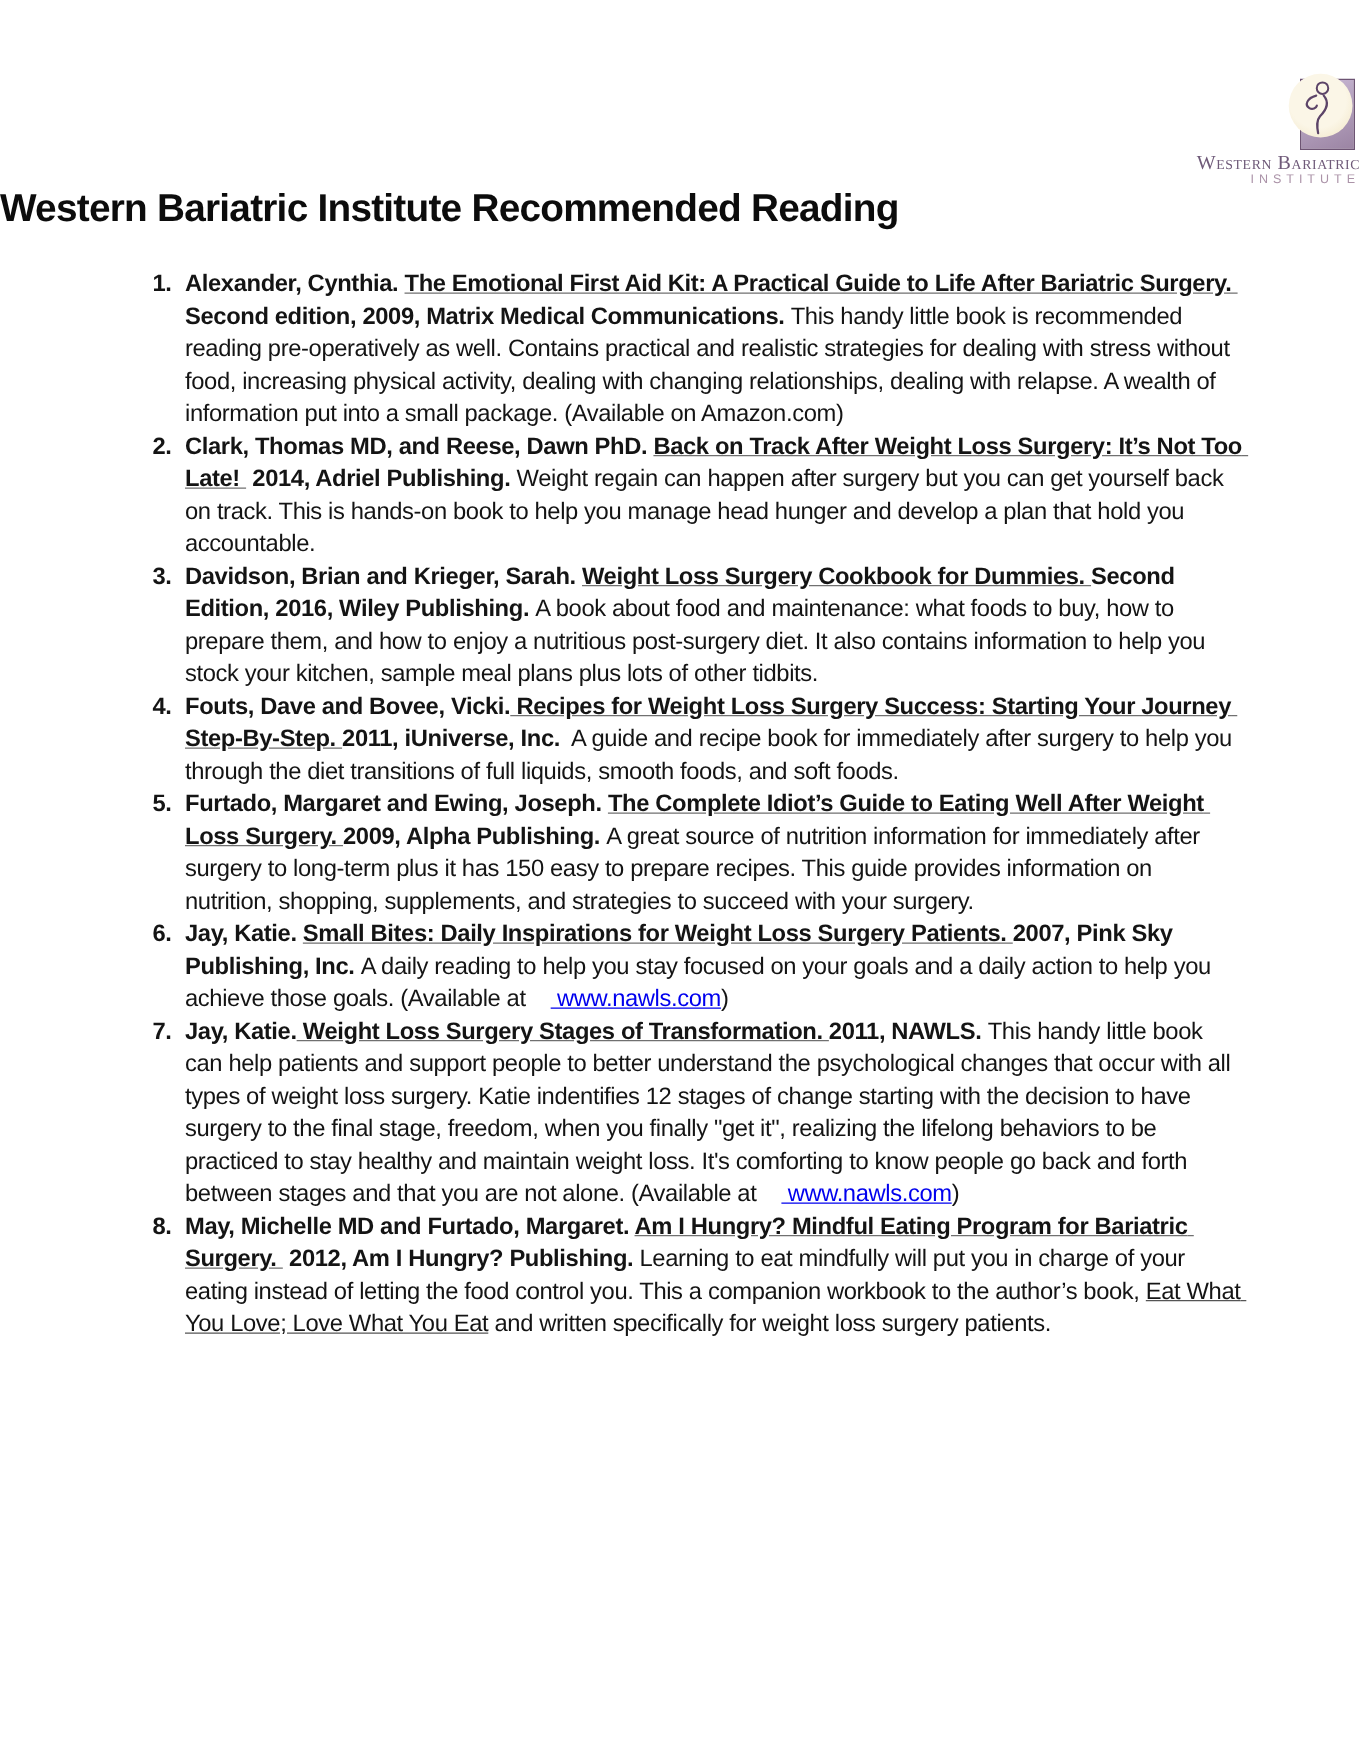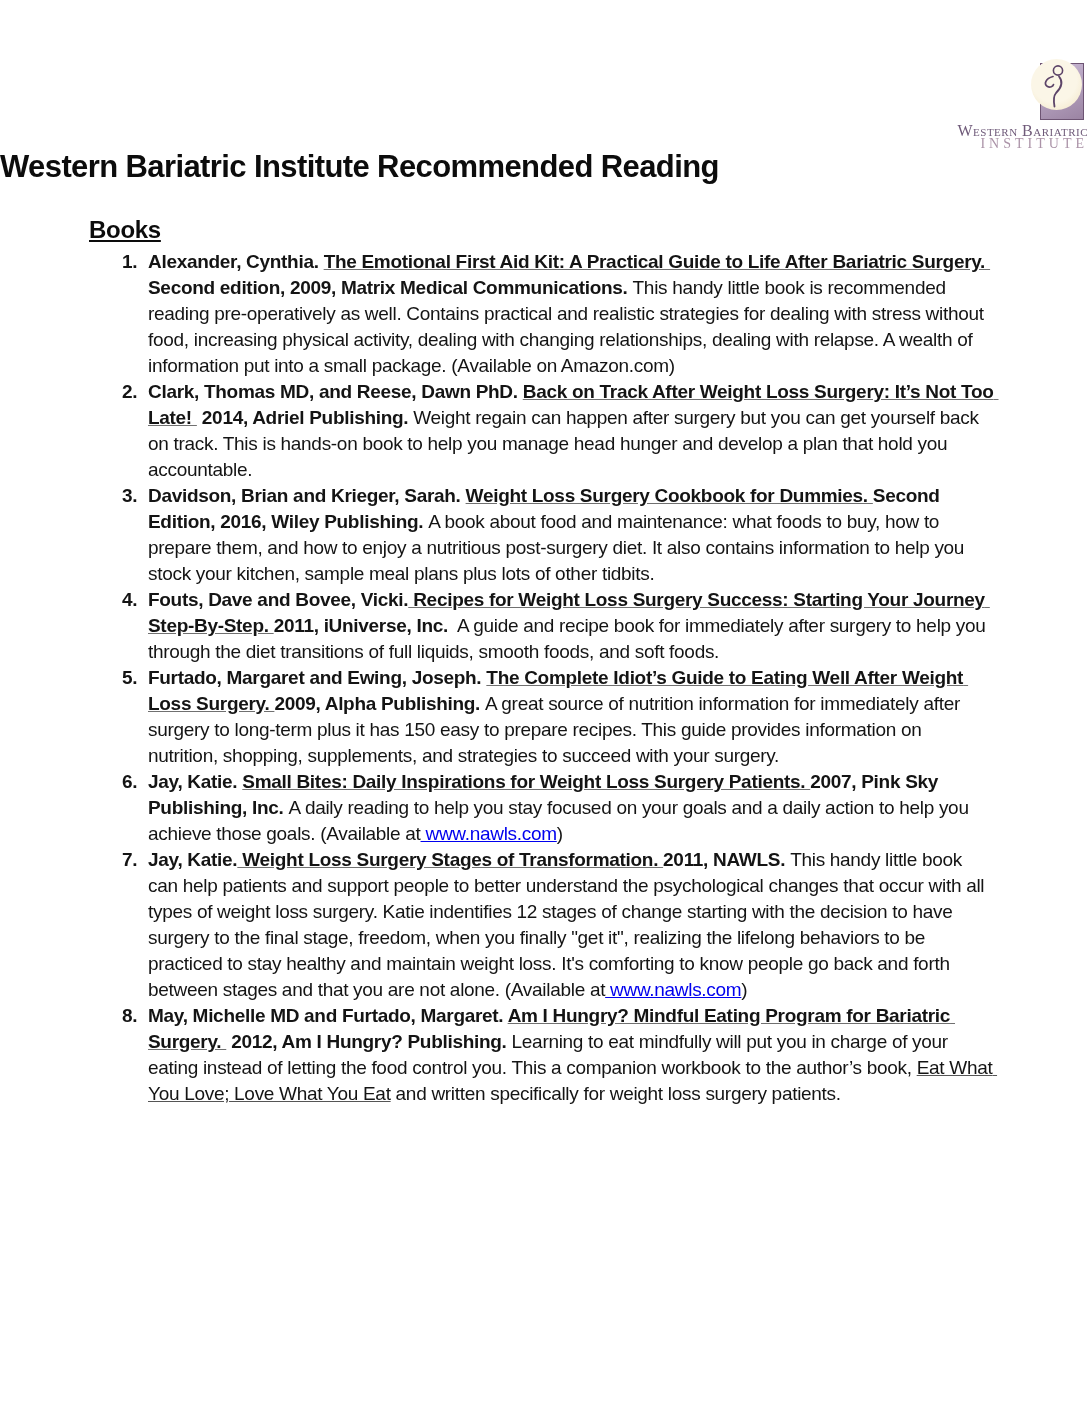--- a/index.html
+++ b/index.html
@@ -32,22 +32,22 @@
   .logo-figure { position: absolute; left: 1px; top: 1px; width: 51px; height: 51px; }
   .logo-line1 {
     margin-top: 1px;
     font-family: "Liberation Serif", serif;
     font-variant: small-caps;
     font-size: 16px; line-height: 15px;
     letter-spacing: 0.5px;
     color: #6f5a79;
   }
   .logo-line2 {
-    font-family: Liberation Serif, serif;
-    font-size: 14px; line-height: 10px;
+    font-family: Liberation Sans, sans-serif;
+    font-size: 10px; line-height: 10px;
     letter-spacing: 4px; padding-left: 4px;
     color: #ab93a8;
     margin-top: 1px;
   }
 
   
   .title {
     position: absolute; top: 149px; left: 0; width: 100%;
     margin: 0;
     text-align: left;
@@ -75,20 +75,21 @@
   .book-num { position: absolute; left: 33px; top: 0; font-weight: 700; }
   .book-runs { white-space: pre-wrap; margin-top: 36px; }
   .run-n  { font-weight: 400; }
   .run-b  { font-weight: 700; }
   .run-bu { font-weight: 700; text-decoration: underline; text-decoration-color: #707070; }
   .run-u  { font-weight: 400; text-decoration: underline; text-decoration-color: #555555; }
   a.run-link, a.run-link:visited {
     color: #0000ee;
     text-decoration: underline;
     cursor: pointer;
+    padding-left: 20px;
   }
 </style>
 </head>
 <body>
 
 <div class="page">
 
   <div class="logo">
     <div class="logo-mark">
       <div class="logo-rect"></div>
@@ -99,21 +100,20 @@
         <path d="M28 17.5 C33.5 24 29 30 25 34 C22 37.5 22.5 42 23.5 47.5" stroke="#5c4468" stroke-width="1.8" stroke-linecap="round"></path>
       </svg>
     </div>
     <div class="logo-line1">Western Bariatric</div>
     <div class="logo-line2">INSTITUTE</div>
   </div>
 
   <h1 class="title">Western Bariatric Institute Recommended Reading</h1>
 
   <div class="content">
-    <h2 class="section-heading">Books</h2>
     <ol class="book-list">
         <li><span class="book-num">1.</span><span class="book-runs"><span class="run-b">Alexander, Cynthia. </span><span class="run-bu">The Emotional First Aid Kit: A Practical Guide to Life After Bariatric Surgery. </span><span class="run-b">Second edition, 2009, Matrix Medical Communications. </span><span class="run-n">This handy little book is recommended reading pre-operatively as well. Contains practical and realistic strategies for dealing with stress without food, increasing physical activity, dealing with changing relationships, dealing with relapse. A wealth of information put into a small package. (Available on Amazon.com)</span></span></li>
         <li><span class="book-num">2.</span><span class="book-runs"><span class="run-b">Clark, Thomas MD, and Reese, Dawn PhD. </span><span class="run-bu">Back on Track After Weight Loss Surgery: It’s Not Too Late! </span><span class="run-b"> 2014, Adriel Publishing. </span><span class="run-n">Weight regain can happen after surgery but you can get yourself back on track. This is hands-on book to help you manage head hunger and develop a plan that hold you accountable.</span></span></li>
         <li><span class="book-num">3.</span><span class="book-runs"><span class="run-b">Davidson, Brian and Krieger, Sarah. </span><span class="run-bu">Weight Loss Surgery Cookbook for Dummies. </span><span class="run-b">Second Edition, 2016, Wiley Publishing. </span><span class="run-n">A book about food and maintenance: what foods to buy, how to prepare them, and how to enjoy a nutritious post-surgery diet. It also contains information to help you stock your kitchen, sample meal plans plus lots of other tidbits.</span></span></li>
         <li><span class="book-num">4.</span><span class="book-runs"><span class="run-b">Fouts, Dave and Bovee, Vicki.</span><span class="run-bu"> Recipes for Weight Loss Surgery Success: Starting Your Journey Step-By-Step. </span><span class="run-b">2011, iUniverse, Inc. </span><span class="run-n"> A guide and recipe book for immediately after surgery to help you through the diet transitions of full liquids, smooth foods, and soft foods.</span></span></li>
         <li><span class="book-num">5.</span><span class="book-runs"><span class="run-b">Furtado, Margaret and Ewing, Joseph. </span><span class="run-bu">The Complete Idiot’s Guide to Eating Well After Weight Loss Surgery. </span><span class="run-b">2009, Alpha Publishing. </span><span class="run-n">A great source of nutrition information for immediately after surgery to long-term plus it has 150 easy to prepare recipes. This guide provides information on nutrition, shopping, supplements, and strategies to succeed with your surgery.</span></span></li>
         <li><span class="book-num">6.</span><span class="book-runs"><span class="run-b">Jay, Katie. </span><span class="run-bu">Small Bites: Daily Inspirations for Weight Loss Surgery Patients. </span><span class="run-b">2007, Pink Sky Publishing, Inc. </span><span class="run-n">A daily reading to help you stay focused on your goals and a daily action to help you achieve those goals. (Available at</span><a href="#" class="run-link"> www.nawls.com</a><span class="run-n">)</span></span></li>
         <li><span class="book-num">7.</span><span class="book-runs"><span class="run-b">Jay, Katie.</span><span class="run-bu"> Weight Loss Surgery Stages of Transformation. </span><span class="run-b">2011, NAWLS. </span><span class="run-n">This handy little book can help patients and support people to better understand the psychological changes that occur with all types of weight loss surgery. Katie indentifies 12 stages of change starting with the decision to have surgery to the final stage, freedom, when you finally "get it", realizing the lifelong behaviors to be practiced to stay healthy and maintain weight loss. It's comforting to know people go back and forth between stages and that you are not alone. (Available at</span><a href="#" class="run-link"> www.nawls.com</a><span class="run-n">)</span></span></li>
         <li><span class="book-num">8.</span><span class="book-runs"><span class="run-b">May, Michelle MD and Furtado, Margaret. </span><span class="run-bu">Am I Hungry? Mindful Eating Program for Bariatric Surgery. </span><span class="run-b"> 2012, Am I Hungry? Publishing. </span><span class="run-n">Learning to eat mindfully will put you in charge of your eating instead of letting the food control you. This a companion workbook to the author’s book, </span><span class="run-u">Eat What You Love; Love What You Eat</span><span class="run-n"> and written specifically for weight loss surgery patients.</span></span></li>
       </ol>

